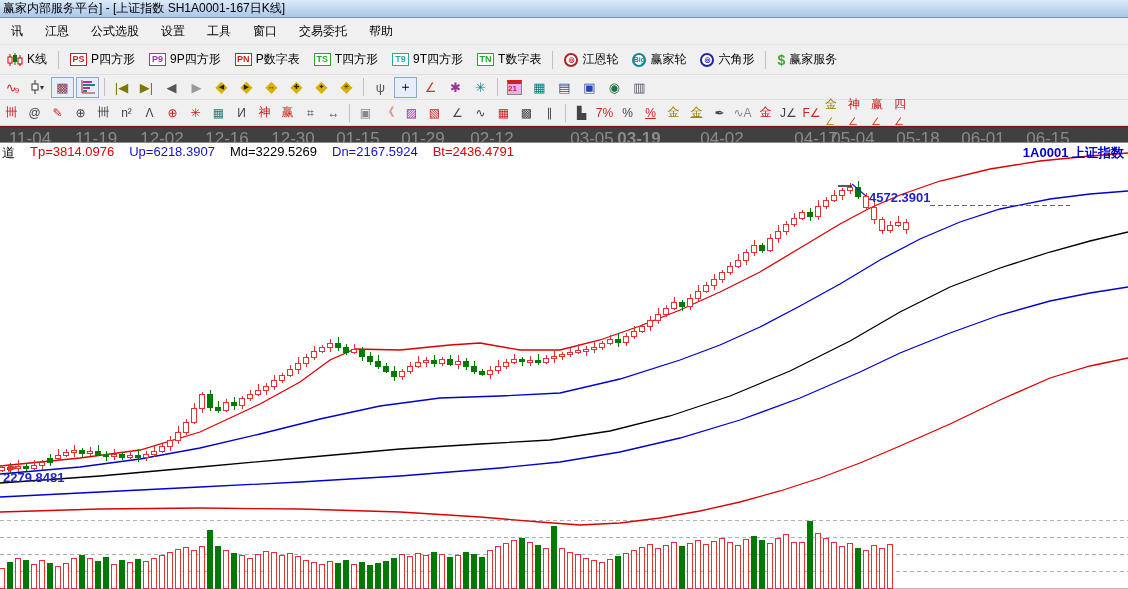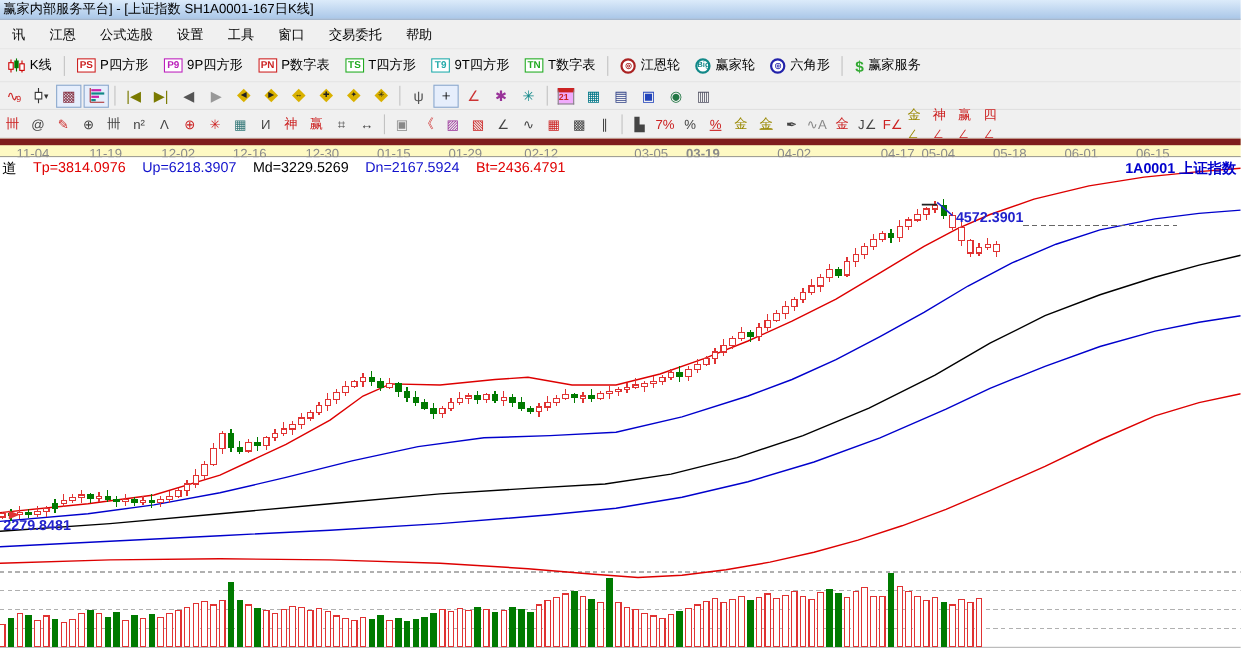--- a/index.html
+++ b/index.html
@@ -33,22 +33,22 @@
   .tbdiv { width:1px; height:18px; background:#c2c2c2; margin:0 4px; }
   .sub9 { font-size:8px; margin-left:-2px; margin-top:6px; }
   .diamond { color:#d9b100; font-size:16px; line-height:1; position:relative; }
   .diamond i { position:absolute; left:50%; top:50%; transform:translate(-50%,-52%);
     font-style:normal; font-size:7px; color:#222; }
   .caret { font-size:8px; color:#333; margin-left:1px; }
   .cal { width:15px; height:15px; border:1px solid #888; border-top:4px solid #cc2222;
     font-size:8px; font-weight:bold; color:#cc2222; text-align:left; line-height:10px; background:#f0abfc; }
   .u { text-decoration:underline; }
 
-  .dateaxis { height:17px; background:#fef9c3; border-top:6px solid #7f1d1d;
-    border-bottom:1px solid #8a8a8a; position:relative; color:#8b8b8b; font-size:12px; }
+  .dateaxis { height:17px; background:#404040; border-top:2px solid #7f1d1d;
+    border-bottom:1px solid #8a8a8a; position:relative; color:#8b8b8b; font-size:17px; }
   .date-label { position:absolute; top:1px; transform:translateX(-50%); white-space:nowrap; }
 
   .chartarea { position:relative; width:1128px; height:446px; background:#fff;
     border-bottom:1px solid #b5b5b5; }
   .chartarea svg { position:absolute; left:0; top:0; }
   .infoline { position:absolute; top:1px; left:2px; font-size:13px; display:flex; white-space:nowrap; }
   .infoline span { margin-right:15px; }
   .symbol-label { position:absolute; top:1px; right:4px; color:#0000cc; font-size:13px; font-weight:bold; }
 </style>
 </head>

